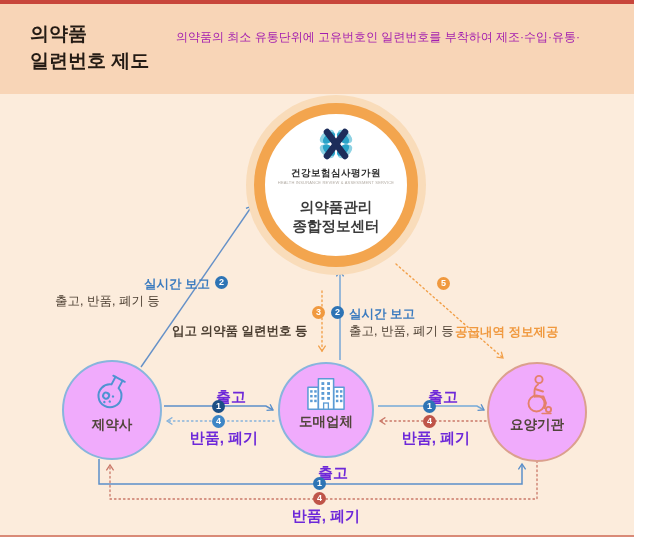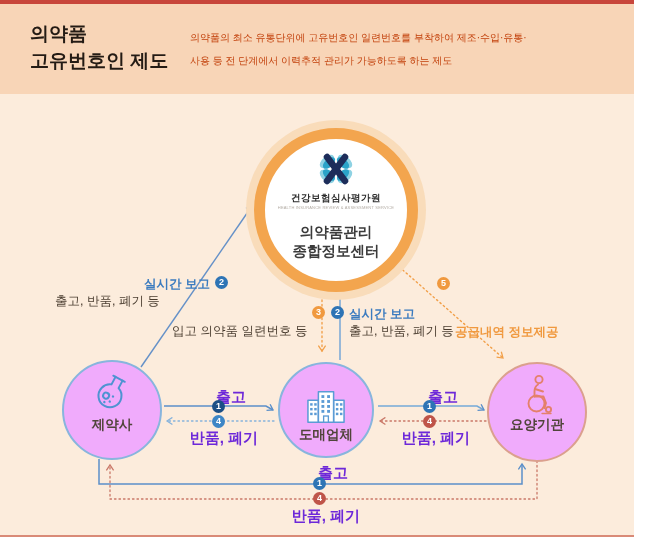--- a/index.html
+++ b/index.html
@@ -5,26 +5,26 @@
   html,body{margin:0;padding:0;background:#fff;}
   .stage{position:relative;width:650px;height:547px;background:#fff;
          font-family:"Liberation Sans",sans-serif;overflow:hidden;}
   .topbar{position:absolute;left:0;top:0;width:634px;height:4px;background:#c8463b;}
   .header-bg{position:absolute;left:0;top:4px;width:634px;height:90px;background:#f8d5b7;}
   .diagram-bg{position:absolute;left:0;top:94px;width:634px;height:441px;background:#fcecdc;}
   .bottombar{position:absolute;left:0;top:535px;width:634px;height:2px;background:#d98a77;}
 
   .title{position:absolute;left:30px;top:20px;font-size:19px;font-weight:bold;
          color:#241b14;line-height:27px;white-space:nowrap;}
-  .desc{position:absolute;left:176px;top:26px;font-size:10px;color:#c2410c;
-        line-height:23px;white-space:nowrap;margin-left:14px;}
+  .desc{position:absolute;left:176px;top:26px;font-size:12px;color:#a21caf;
+        line-height:23px;white-space:nowrap;}
 
   .lines{position:absolute;left:0;top:0;width:650px;height:547px;pointer-events:none;}
 
-  .hub{position:absolute;left:254px;top:128px;width:164px;height:164px;background:#fff;
+  .hub{position:absolute;left:254px;top:103px;width:164px;height:164px;background:#fff;
        border:11px solid #f3a54e;border-radius:50%;box-sizing:border-box;
        box-shadow:0 0 0 8px #f9dcba;display:flex;flex-direction:column;align-items:center;}
   .hub-org{margin-top:2px;font-size:9.5px;font-weight:bold;color:#2b2b2b;letter-spacing:.5px;white-space:nowrap;}
   .hub-org-en{font-size:4px;color:#b3aca4;letter-spacing:.2px;white-space:nowrap;}
   .hub-line{font-size:14.5px;font-weight:bold;color:#3b3b3b;line-height:19px;white-space:nowrap;}
   .hub-line.first{margin-top:13px;}
   .hub-logo{margin-top:11px;}
 
   .node{position:absolute;background:#f0abfc;border-radius:50%;box-sizing:border-box;
         display:flex;flex-direction:column;align-items:center;}
@@ -54,25 +54,24 @@
 <body>
 
 <div class="stage">
   <div class="topbar"></div>
   <div class="header-bg"></div>
   <div class="diagram-bg"></div>
   <div class="bottombar"></div>
 
   <div class="title">
     <div>의약품</div>
-    <div>고유번호인 제도</div>
+    <div>일련번호 제도</div>
   </div>
   <div class="desc">
     <div>의약품의 최소 유통단위에 고유번호인 일련번호를 부착하여 제조·수입·유통·</div>
-    <div>사용 등 전 단계에서 이력추적 관리가 가능하도록 하는 제도</div>
   </div>
 
   <svg class="lines" viewBox="0 0 650 547">
     <defs>
       <marker id="arrBlue" viewBox="0 0 10 10" refX="7" refY="5" markerWidth="9" markerHeight="9" markerUnits="userSpaceOnUse" orient="auto">
         <path d="M1,1 L7,5 L1,9" fill="none" stroke="#5b8fc9" stroke-width="1.5"></path>
       </marker>
       <marker id="arrLBlue" viewBox="0 0 10 10" refX="7" refY="5" markerWidth="9" markerHeight="9" markerUnits="userSpaceOnUse" orient="auto">
         <path d="M1,1 L7,5 L1,9" fill="none" stroke="#85b2dc" stroke-width="1.4"></path>
       </marker>
@@ -136,21 +135,21 @@
         <path d="M15.5,5 L28.5,5"></path>
         <circle cx="18.5" cy="26" r="3"></circle>
         <circle cx="25" cy="23.5" r="1.2" fill="#4f93d2" stroke="none"></circle>
         <circle cx="24.5" cy="29.5" r="1.2" fill="#4f93d2" stroke="none"></circle>
         <circle cx="20" cy="32.5" r="1.2" fill="#4f93d2" stroke="none"></circle>
       </g>
     </svg>
     <div class="node-label">제약사</div>
   </div>
 
-  <div class="node blue" style="left:278px;top:362px;width:96px;height:96px;justify-content:center;">
+  <div class="node blue" style="left:278px;top:362px;width:96px;height:96px;">
     <svg width="44" height="38" viewBox="0 0 46 40" style="margin-top:11px;">
       <g stroke="#5b9bd5" stroke-width="1.6" fill="#ffffff" stroke-linejoin="round">
         <rect x="4" y="13" width="11" height="23"></rect>
         <rect x="31" y="13" width="11" height="23"></rect>
         <rect x="15" y="4" width="16" height="32"></rect>
       </g>
       <g fill="#5b9bd5">
         <rect x="18.2" y="7.5" width="3" height="3"></rect>
           <rect x="24.2" y="7.5" width="3" height="3"></rect>
         <rect x="18.2" y="12.7" width="3" height="3"></rect>
@@ -194,21 +193,21 @@
 
   <div class="flow-line1 right" style="left:60px;top:276px;width:168px;">
     <span class="t-blue">실시간 보고</span>
     <span class="badge b-blue">2</span>
   </div>
   <div class="flow-sub" style="left:55px;top:293px;">출고, 반품, 폐기 등</div>
 
   <div class="flow-line1 right" style="left:150px;top:306px;width:175px;">
     <span class="badge b-orange">3</span>
   </div>
-  <div class="flow-sub" style="left:172px;top:323px;">입고 의약품 일련번호 등</div>
+  <div class="flow-sub" style="left:172px;top:323px;font-weight:bold;">입고 의약품 일련번호 등</div>
 
   <div class="flow-line1" style="left:331px;top:306px;">
     <span class="badge b-blue">2</span>
     <span class="t-blue">실시간 보고</span>
   </div>
   <div class="flow-sub" style="left:349px;top:323px;">출고, 반품, 폐기 등</div>
 
   <div class="flow-line1" style="left:437px;top:277px;">
     <span class="badge b-orange">5</span>
     <span class="t-orange">공급내역 정보제공</span>

